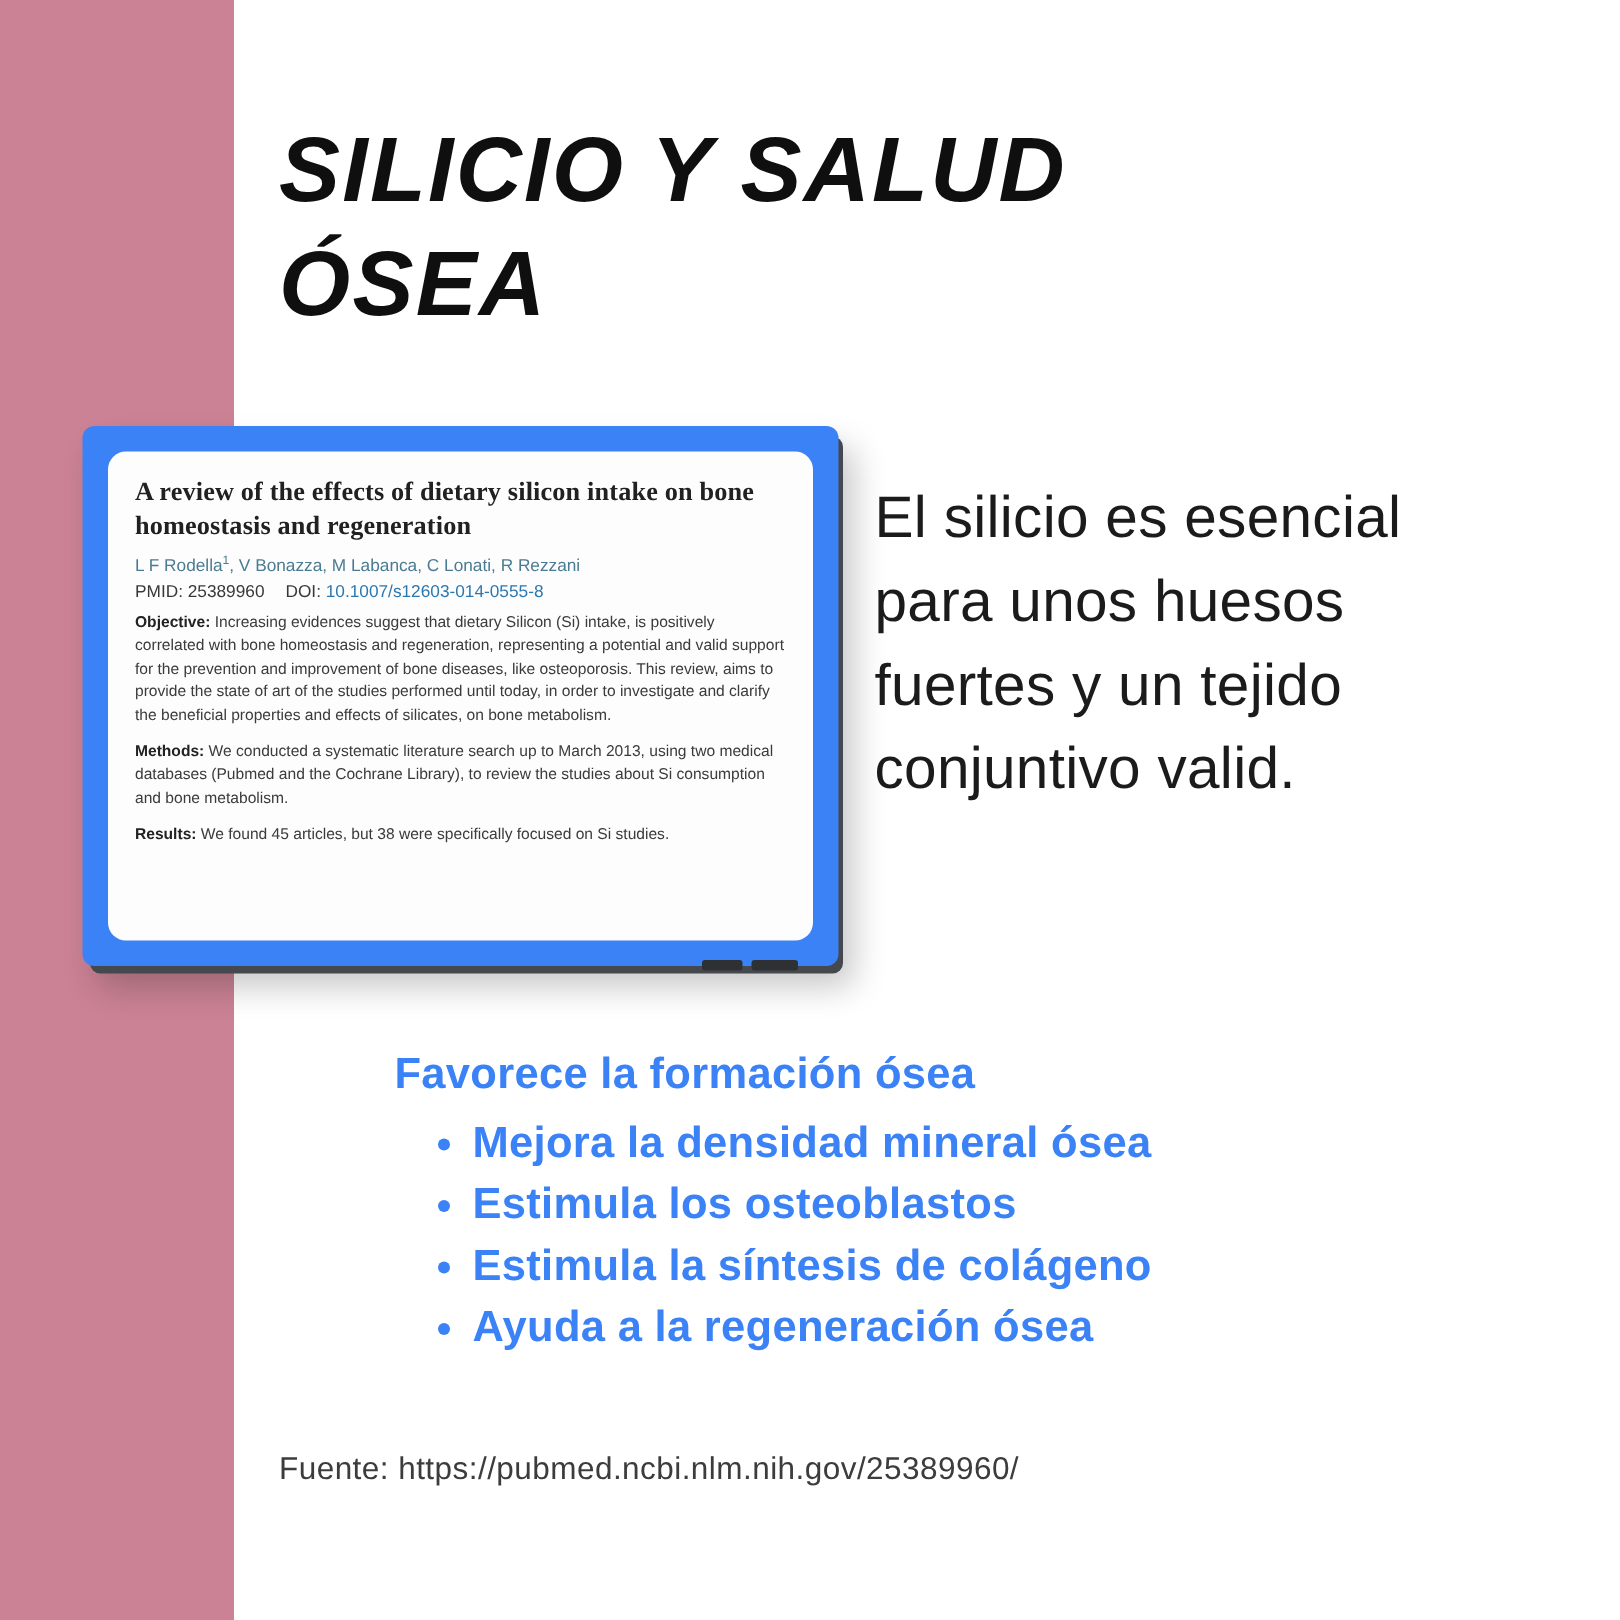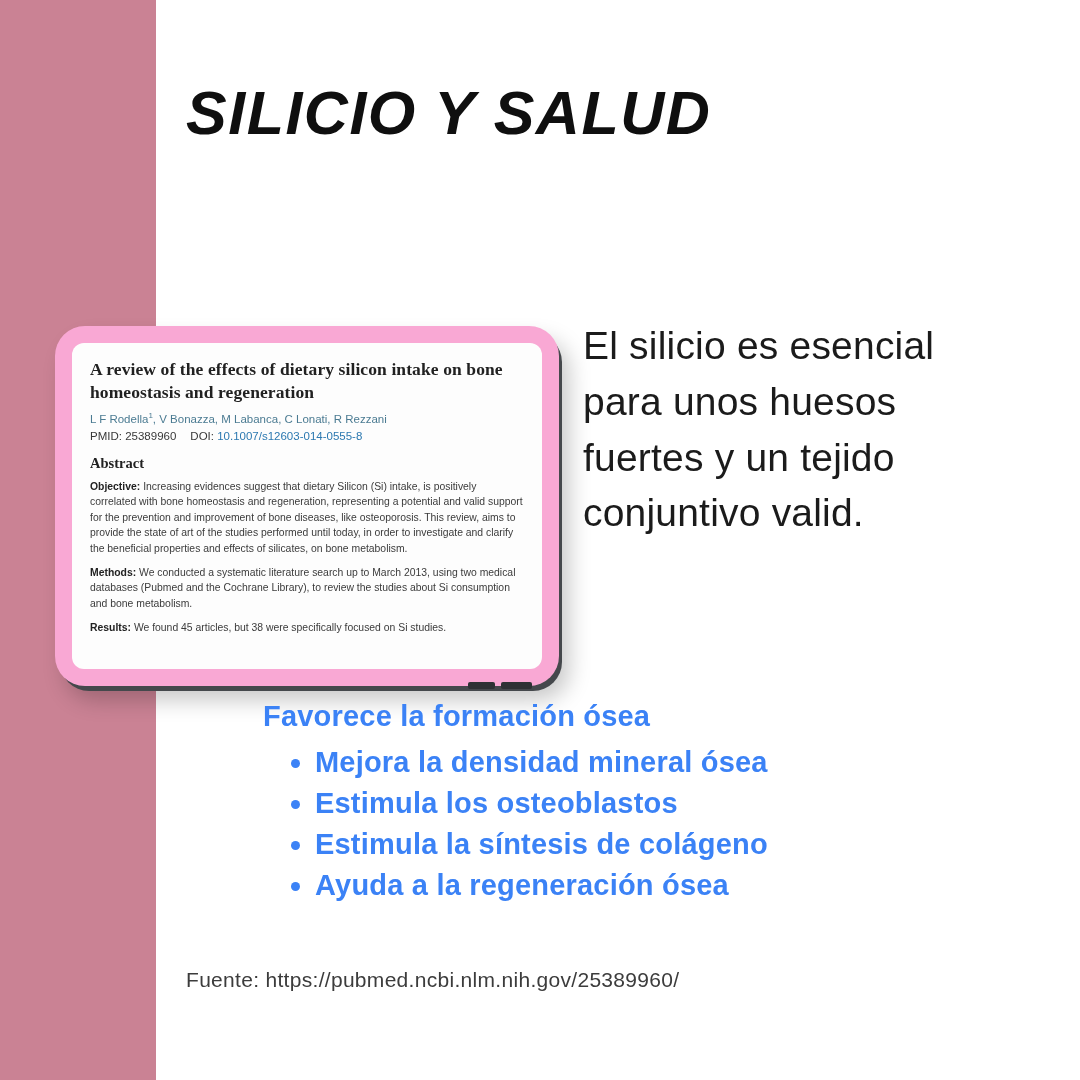--- a/index.html
+++ b/index.html
@@ -13,23 +13,22 @@
   
   .main-title{
     position:absolute;left:186px;top:76px;width:700px;
     font-style:italic;font-weight:700;font-size:61px;line-height:1.24;
     letter-spacing:1.5px;color:#0f0f0f;
   }
 
   
   .tablet{
     position:absolute;left:55px;top:284px;width:504px;height:360px;
-    background:#f9a8d4;border-radius:30px;
+    background:#3b82f6;border-radius:8px;
     box-shadow:4px 6px 0 -1px #45484c, 10px 14px 22px rgba(0,0,0,.22);
-    margin-top:42px;
   }
   .tablet-btn{position:absolute;height:7px;background:#2e3134;border-radius:2px;}
   .tablet-btn.b1{left:413px;top:356px;width:27px;}
   .tablet-btn.b2{left:446px;top:356px;width:31px;}
   .screen{
     position:absolute;left:17px;top:17px;right:17px;bottom:17px;
     background:#fdfdfd;border-radius:12px;overflow:hidden;
     padding:15px 18px;box-sizing:border-box;
   }
   .art-title{
@@ -71,38 +70,38 @@
 </style>
 </head>
 <body>
 
 <div class="canvas">
 
   <div class="pink-band"></div>
 
   <div class="main-title">
     <div>SILICIO Y SALUD</div>
+    <div>ÓSEA</div>
   </div>
 
   <div class="tablet">
     <div class="tablet-btn b1"></div>
     <div class="tablet-btn b2"></div>
 
     <div class="screen">
       <div class="art-title">A review of the effects of dietary silicon intake on bone homeostasis and regeneration</div>
 
       <div class="art-authors"><span>L F Rodella</span><sup>1</sup><span>, V Bonazza, M Labanca, C Lonati, R Rezzani</span></div>
 
 
       <div class="art-ids"><span>PMID:</span>
         <span>25389960</span><span class="doi-group"><span>DOI:</span>
         <span class="doi-value">10.1007/s12603-014-0555-8</span></span></div>
 
 
-      <div class="art-abstract-h">Abstract</div>
 
       <div class="art-par"><b>Objective:</b><span> Increasing evidences suggest that dietary Silicon (Si) intake, is positively correlated with bone homeostasis and regeneration, representing a potential and valid support for the prevention and improvement of bone diseases, like osteoporosis. This review, aims to provide the state of art of the studies performed until today, in order to investigate and clarify the beneficial properties and effects of silicates, on bone metabolism.</span></div>
 
       <div class="art-par"><b>Methods:</b><span> We conducted a systematic literature search up to March 2013, using two medical databases (Pubmed and the Cochrane Library), to review the studies about Si consumption and bone metabolism.</span></div>
 
       <div class="art-par"><b>Results:</b><span> We found 45 articles, but 38 were specifically focused on Si studies.</span></div>
     </div>
   </div>
 
   <div class="importance">

